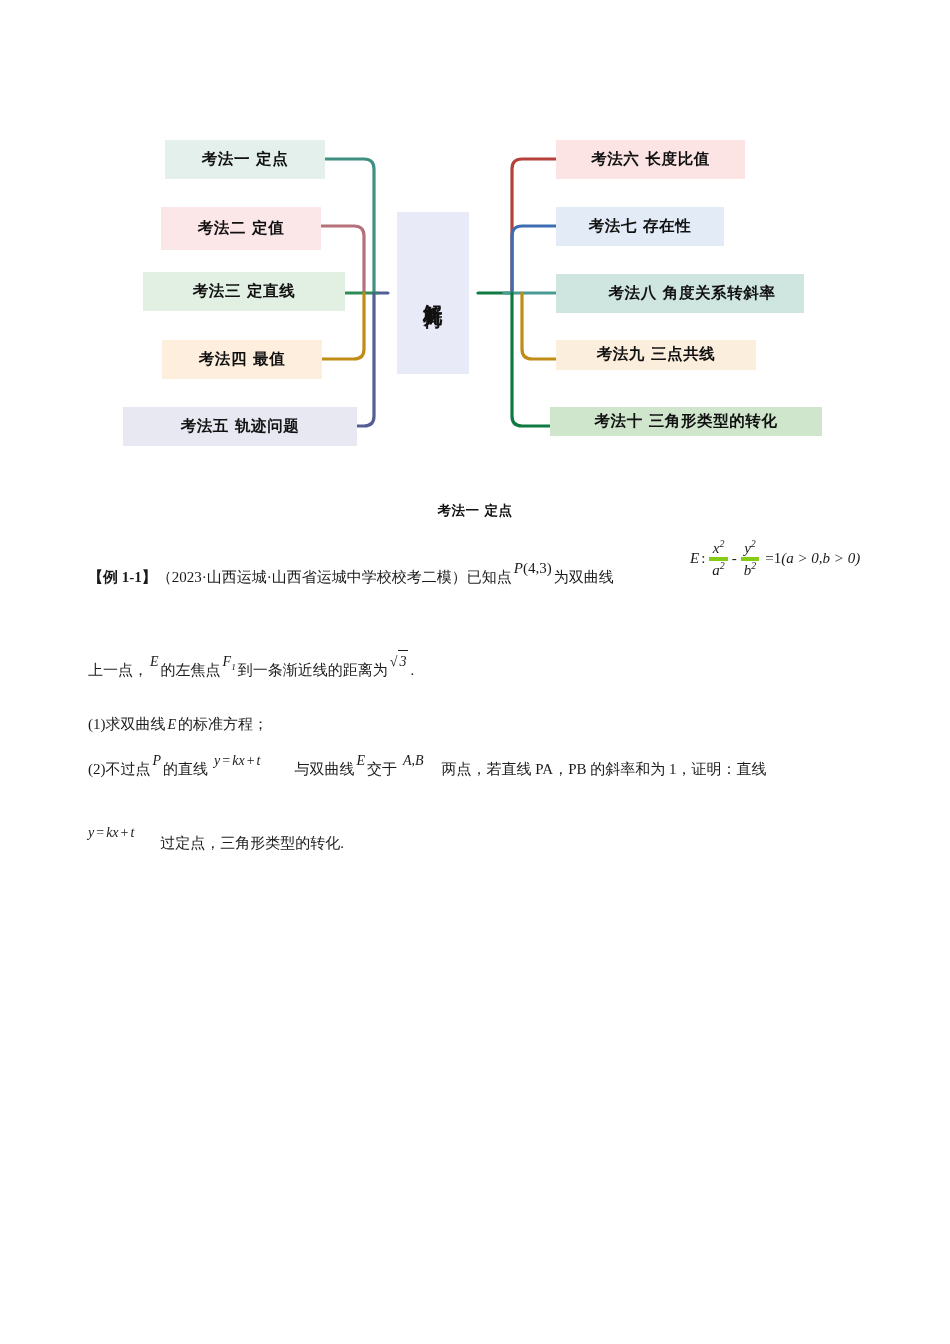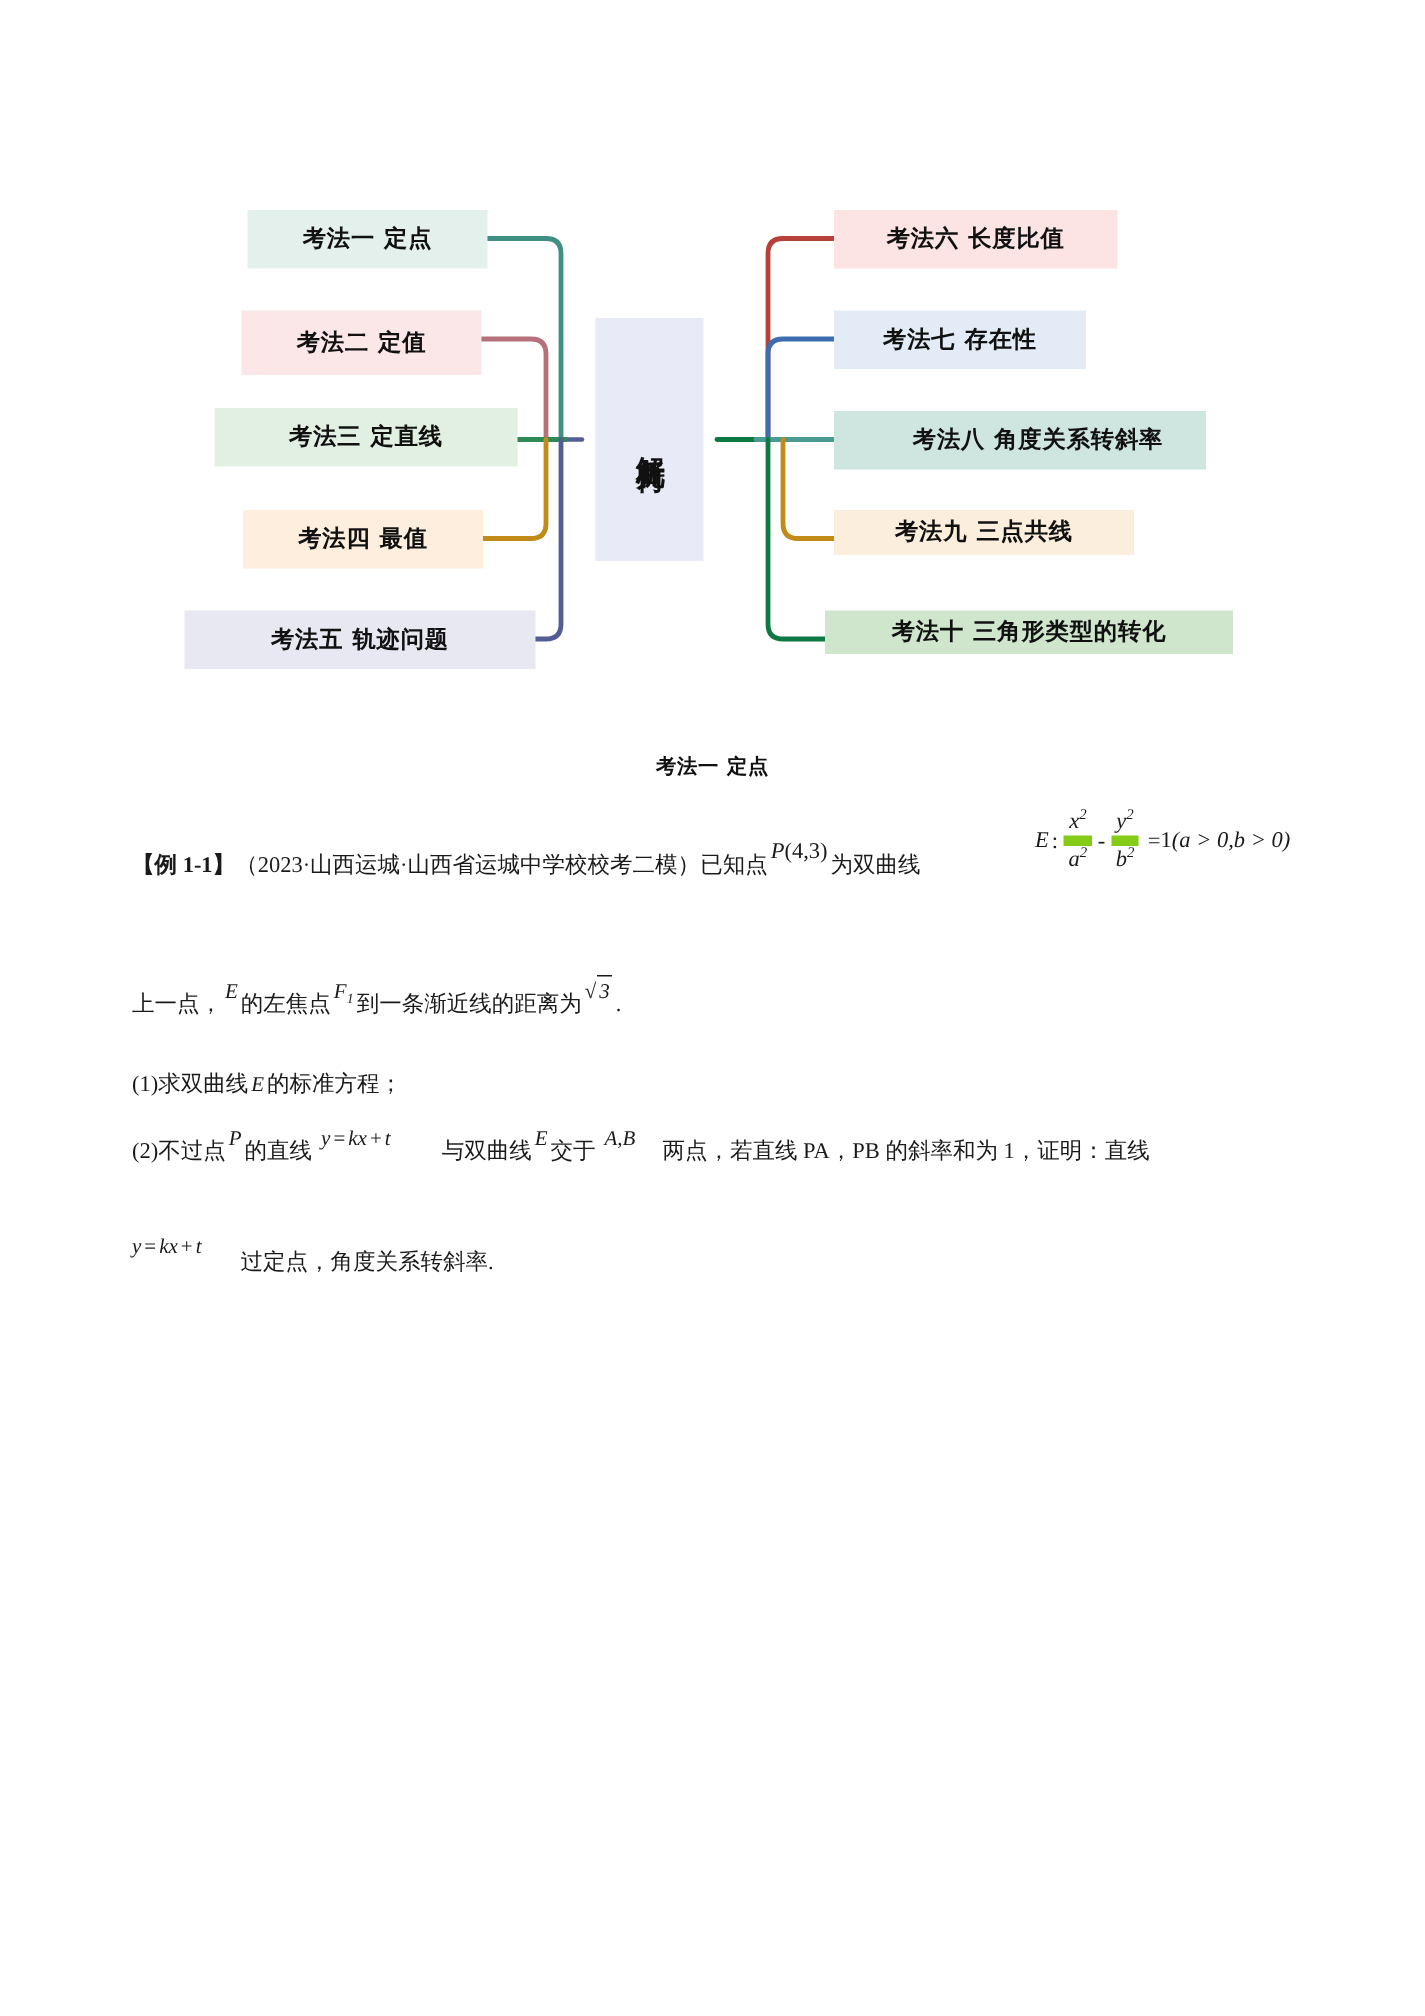--- a/index.html
+++ b/index.html
@@ -119,21 +119,21 @@
     display: inline-block;
     vertical-align: middle;
     text-align: center;
     font-style: italic;
     line-height: 1.05;
     margin: 0 2px;
     position: relative;
     top: -1px;
   }
   .frac .num { display: block; padding: 0 3px; }
-  .frac .den { display: block; border-top: 7px solid #84cc16; padding: 0 3px; }
+  .frac .den { display: block; border-top: 4px solid #84cc16; padding: 0 3px; }
 
   
   .radical {
     display: inline-block;
     border-top: 1px solid #1a1a1a;
     padding: 0 2px 0 1px;
     font-style: italic;
     margin-left: 1px;
   }
   .radsign { font-style: normal; }
@@ -239,16 +239,16 @@
 
   <div class="para p3">
     <span>(1)求双曲线</span><span class="math" style="margin:0 2px;">E</span><span>的标准方程；</span>
   </div>
 
   <div class="para p4">
     <span>(2)不过点</span><span class="math math-sup">P</span><span>的直线</span><span class="math math-sup" style="margin:0 34px 0 6px;"><span>y</span><span class="up" style="margin:0 2px;">=</span><span>k</span><span>x</span><span class="up" style="margin:0 2px;">+</span><span>t</span></span><span>与双曲线</span><span class="math math-sup">E</span><span>交于</span><span class="math math-sup" style="margin:0 18px 0 6px;"><span>A</span><span class="up">,</span><span>B</span></span><span>两点，若直线 PA，PB 的斜率和为 1，证明：直线</span>
   </div>
 
   <div class="para p5">
-    <span class="math" style="position:relative; top:-11px;"><span>y</span><span class="up" style="margin:0 2px;">=</span><span>k</span><span>x</span><span class="up" style="margin:0 2px;">+</span><span>t</span></span><span style="margin-left:26px;">过定点，角度关系转斜率.</span>
+    <span class="math" style="position:relative; top:-11px;"><span>y</span><span class="up" style="margin:0 2px;">=</span><span>k</span><span>x</span><span class="up" style="margin:0 2px;">+</span><span>t</span></span><span style="margin-left:26px;">过定点，三角形类型的转化.</span>
   </div>
 
 </div>
 
 </body></html>

